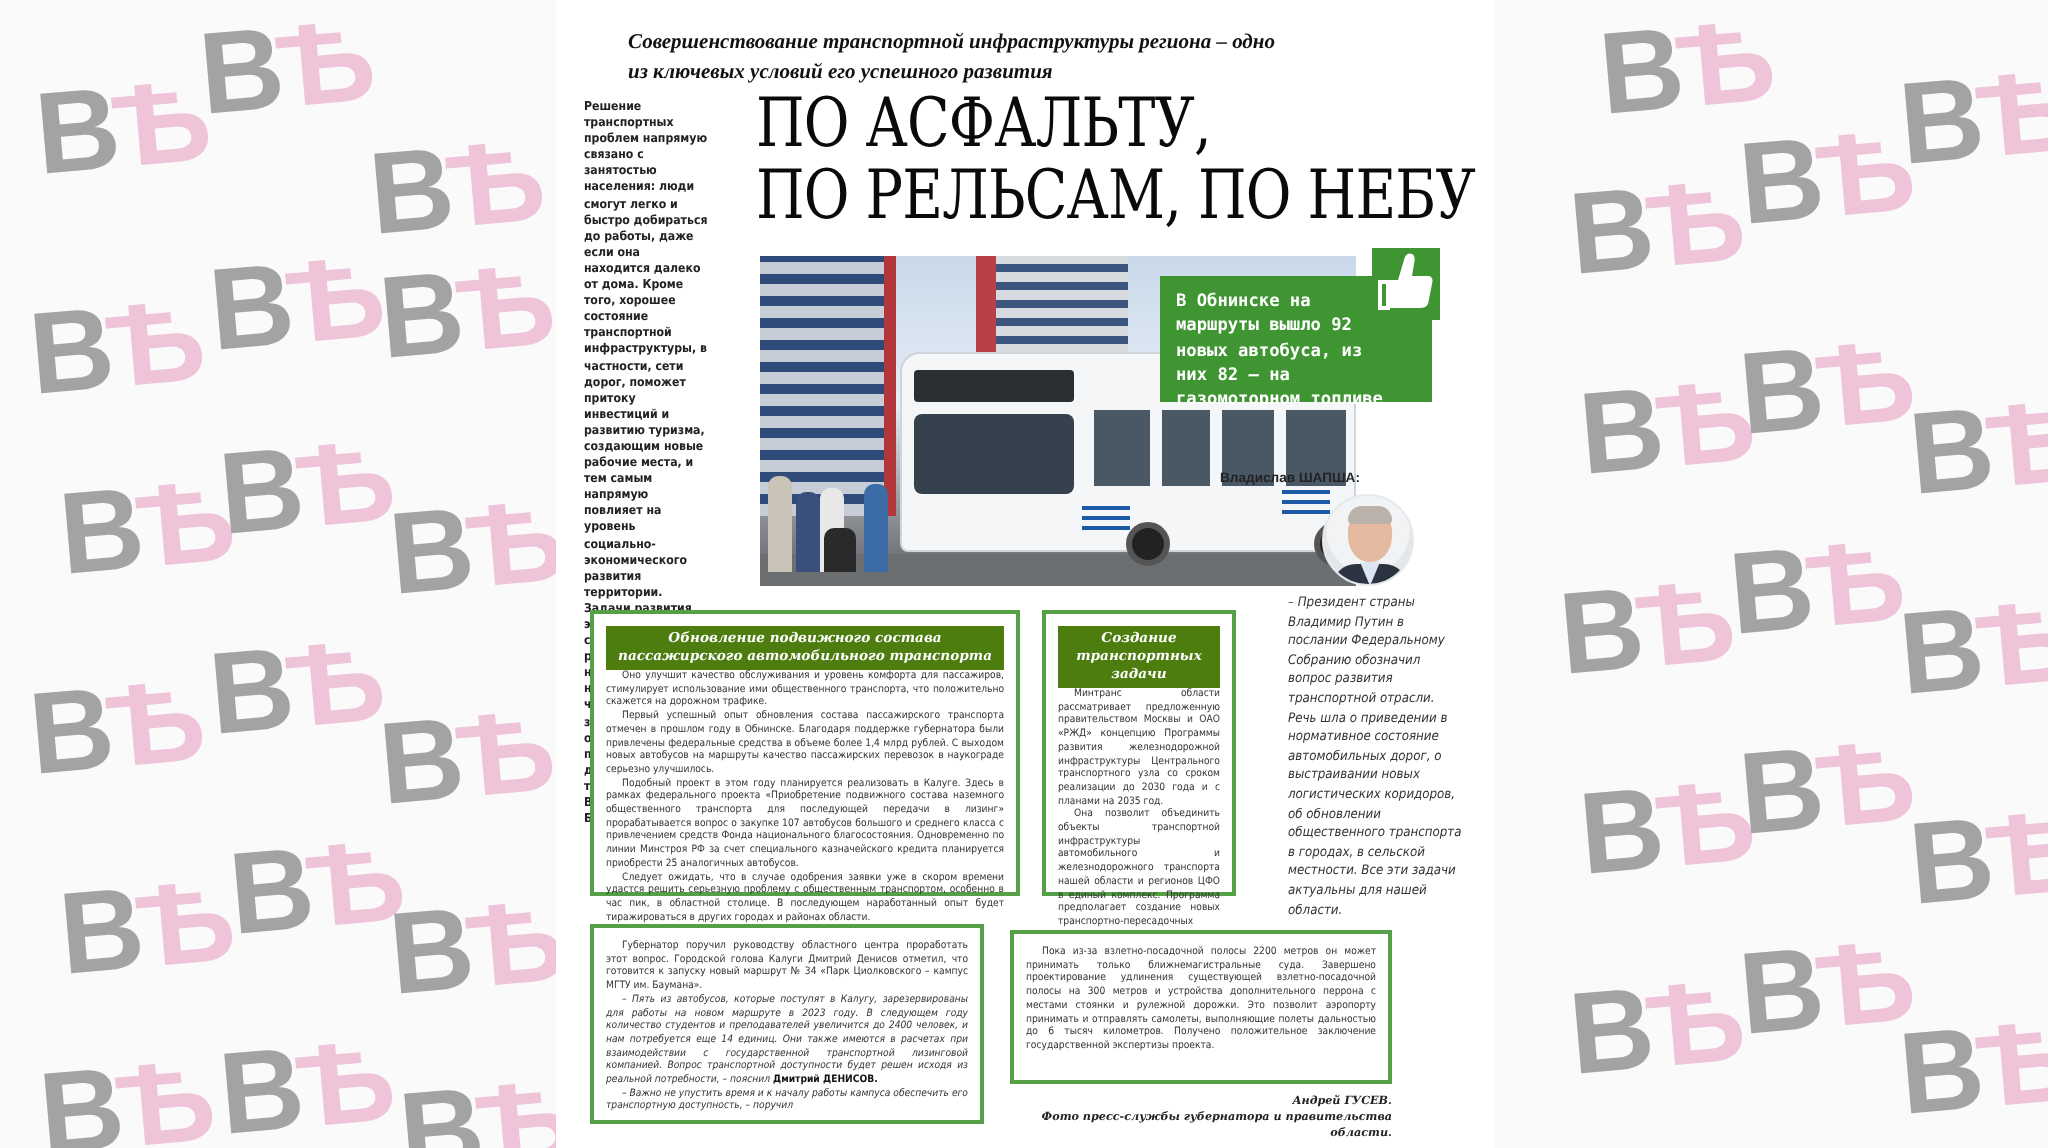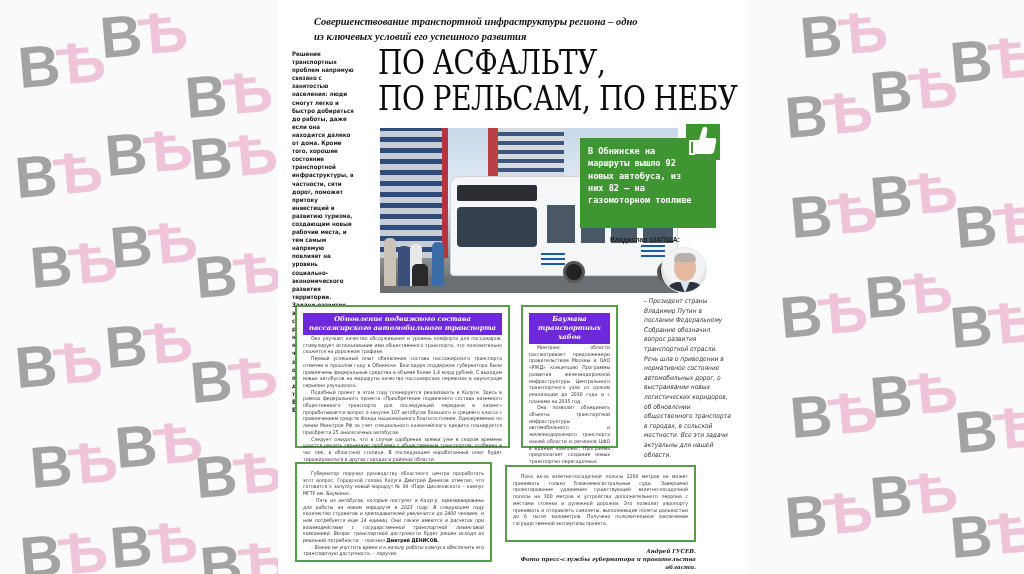--- a/index.html
+++ b/index.html
@@ -79,21 +79,21 @@
   .bus .sign { position:absolute; left:6px; top:8px; width:80px; height:16px; background:#2b2f33; border-radius:2px; }
   .bus .side-window { position:absolute; top:28px; height:38px; background:#4a5866; }
   .bus .wave { position:absolute; height:14px; width:24px; background: repeating-linear-gradient(0deg, #1c5aa8 0 2px, transparent 2px 5px); }
   .bus .wheel { position:absolute; bottom:-8px; width:22px; height:22px; border-radius:50%; background:#222; border:3px solid #555; }
   .crowd { position:absolute; left:2px; top:102px; width:66px; height:56px; }
   .person { position:absolute; bottom:0; width:12px; border-radius:5px 5px 0 0; }
   .road { position:absolute; left:0; right:0; bottom:0; height:16px; background:#6c6f72; }
 
   
   .callout {
-    position: absolute; left: 302px; top: 138px; width: 136px; height: 90px;
+    position: absolute; left: 302px; top: 138px; width: 136px; height: 63px;
     background: #3f9532;
     color: #ffffff;
     padding: 7px 8px;
     font-family: "DejaVu Sans Mono", "Liberation Mono", monospace;
     font-weight: bold;
     font-size: 8.6px; line-height: 12.3px;
   }
   .thumb {
     position: absolute; right: -4px; top: -14px; width: 34px; height: 36px;
     background: #3f9532;
@@ -122,21 +122,21 @@
   }
 
   
   .box {
     position: absolute;
     border: 2px solid #54a046;
     background: #ffffff;
     padding: 6px 6px 4px 6px;
   }
   .box-head {
-    background: #6d28d9; color: #ffffff;
+    background: #4d7c0f; color: #ffffff;
     font-family: "DejaVu Serif", serif;
     font-weight: bold; font-style: italic;
     text-align: center;
     font-size: 6.8px; line-height: 9px;
     padding: 2px 4px;
     margin-bottom: 0;
   }
   .box-body {
     font-family: "DejaVu Sans Condensed", "DejaVu Sans", sans-serif;
     font-size: 5.1px; line-height: 6.7px;
@@ -261,21 +261,21 @@
     <div class="box-head">Обновление подвижного состава пассажирского автомобильного транспорта</div>
     <div class="box-body">
       <p>Оно улучшит качество обслуживания и уровень комфорта для пассажиров, стимулирует использование ими общественного транспорта, что положительно скажется на дорожном трафике.</p>
       <p>Первый успешный опыт обновления состава пассажирского транспорта отмечен в прошлом году в Обнинске. Благодаря поддержке губернатора были привлечены федеральные средства в объеме более 1,4 млрд рублей. С выходом новых автобусов на маршруты качество пассажирских перевозок в наукограде серьезно улучшилось.</p>
       <p>Подобный проект в этом году планируется реализовать в Калуге. Здесь в рамках федерального проекта «Приобретение подвижного состава наземного общественного транспорта для последующей передачи в лизинг» прорабатывается вопрос о закупке 107 автобусов большого и среднего класса с привлечением средств Фонда национального благосостояния. Одновременно по линии Минстроя РФ за счет специального казначейского кредита планируется приобрести 25 аналогичных автобусов.</p>
       <p>Следует ожидать, что в случае одобрения заявки уже в скором времени удастся решить серьезную проблему с общественным транспортом, особенно в час пик, в областной столице. В последующем наработанный опыт будет тиражироваться в других городах и районах области.</p>
     </div>
   </div>
 
   <div class="box box2">
-    <div class="box-head">Баумана транспортных хабов</div>
+    <div class="box-head">Создание транспортных задачи</div>
     <div class="box-body">
       <p>Минтранс области рассматривает предложенную правительством Москвы и ОАО «РЖД» концепцию Программы развития железнодорожной инфраструктуры Центрального транспортного узла со сроком реализации до 2030 года и с планами на 2035 год.</p>
       <p>Она позволит объединить объекты транспортной инфраструктуры автомобильного и железнодорожного транспорта нашей области и регионов ЦФО в единый комплекс. Программа предполагает создание новых транспортно-пересадочных узлов и прямых связей с городами других регионов округа, что поможет существенно сократить время в пути.</p>
     </div>
   </div>
 
   <div class="box box3">
     <div class="box-body">
       <p>Губернатор поручил руководству областного центра проработать этот вопрос. Городской голова Калуги Дмитрий Денисов отметил, что готовится к запуску новый маршрут № 34 «Парк Циолковского – кампус МГТУ им. Баумана».</p>
       <p class="ital"><span>– Пять из автобусов, которые поступят в Калугу, зарезервированы для работы на новом маршруте в 2023 году. В следующем году количество студентов и преподавателей увеличится до 2400 человек, и нам потребуется еще 14 единиц. Они также имеются в расчетах при взаимодействии с государственной транспортной лизинговой компанией. Вопрос транспортной доступности будет решен исходя из реальной потребности, – пояснил</span> <b>Дмитрий ДЕНИСОВ.</b></p>

